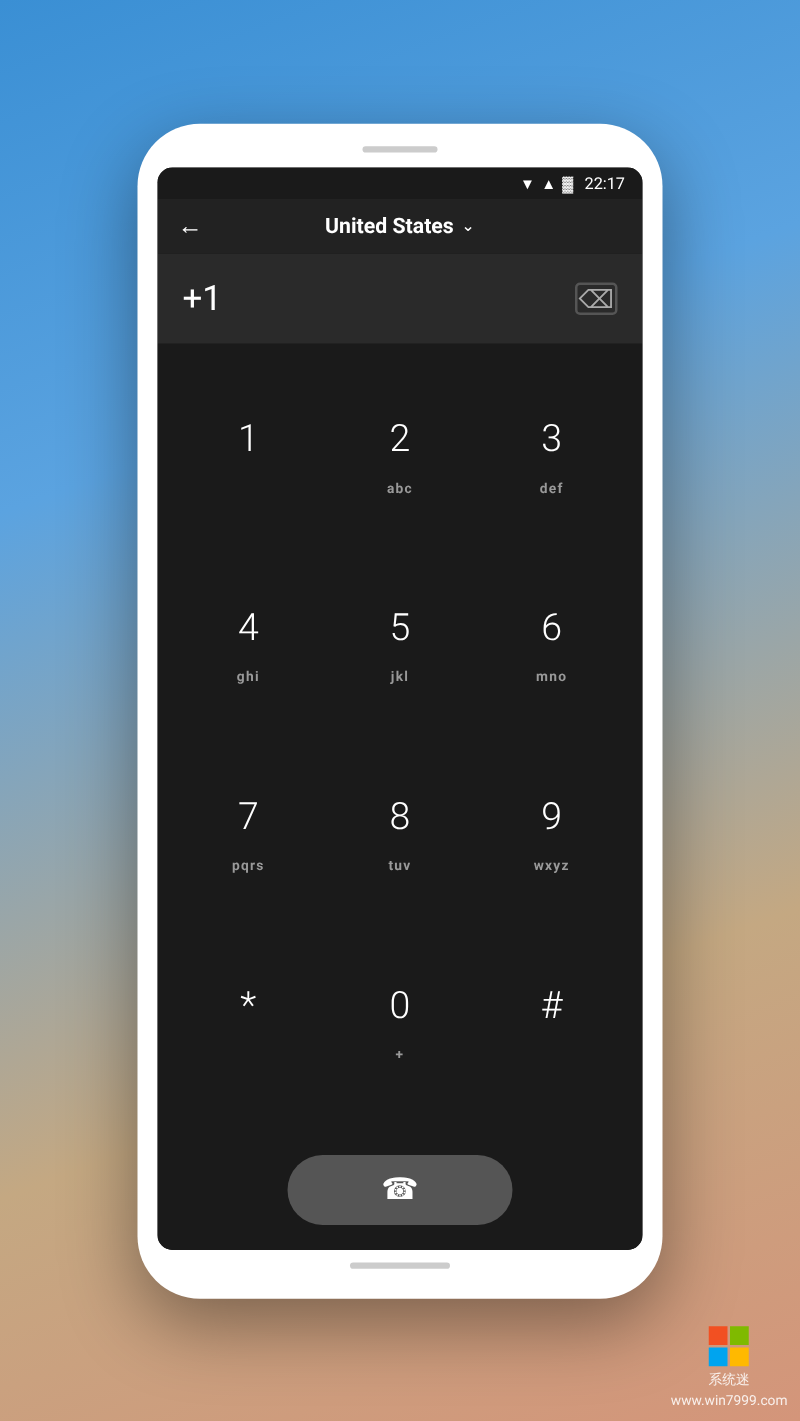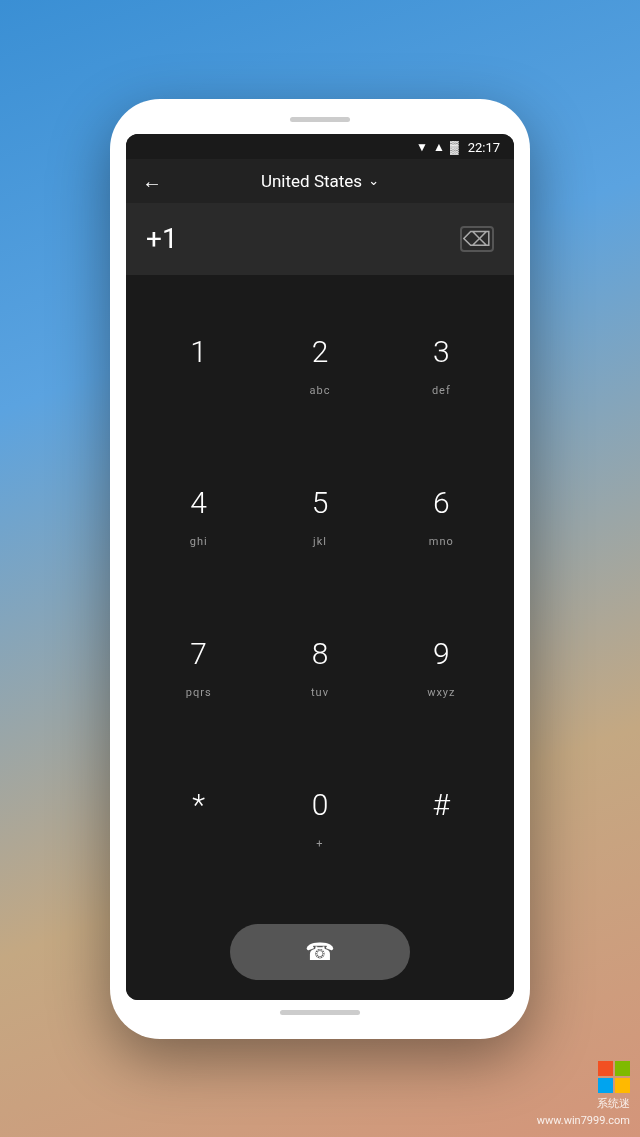--- a/index.html
+++ b/index.html
@@ -15,21 +15,21 @@
       overflow: hidden;
       position: relative;
     }
 
     .watermark {
       position: absolute;
       bottom: 10px;
       right: 10px;
       display: flex;
       flex-direction: column;
-      align-items: flex-end;
+      align-items: center;
       gap: 3px;
       z-index: 100;
     }
 
     .watermark-logo {
       display: grid;
       grid-template-columns: 1fr 1fr;
       gap: 2px;
       width: 32px;
       height: 32px;
@@ -118,21 +118,21 @@
     .country-selector {
       display: flex;
       align-items: center;
       gap: 6px;
       cursor: pointer;
     }
 
     .country-name {
       color: white;
       font-size: 17px;
-      font-weight: 400;
+      font-weight: 700;
     }
 
     .chevron-down {
       color: white;
       font-size: 13px;
     }
 
     
     .phone-input-row {
       background: #2a2a2a;
@@ -187,21 +187,21 @@
     .dial-number {
       color: white;
       font-size: 30px;
       font-weight: 300;
       line-height: 1.1;
     }
 
     .dial-letters {
       color: #999999;
       font-size: 11px;
-      font-weight: 400;
+      font-weight: 700;
       letter-spacing: 1px;
       margin-top: 16px;
       min-height: 14px;
     }
 
     
     .call-row {
       background: #1a1a1a;
       padding: 12px 20px 20px;
       display: flex;

